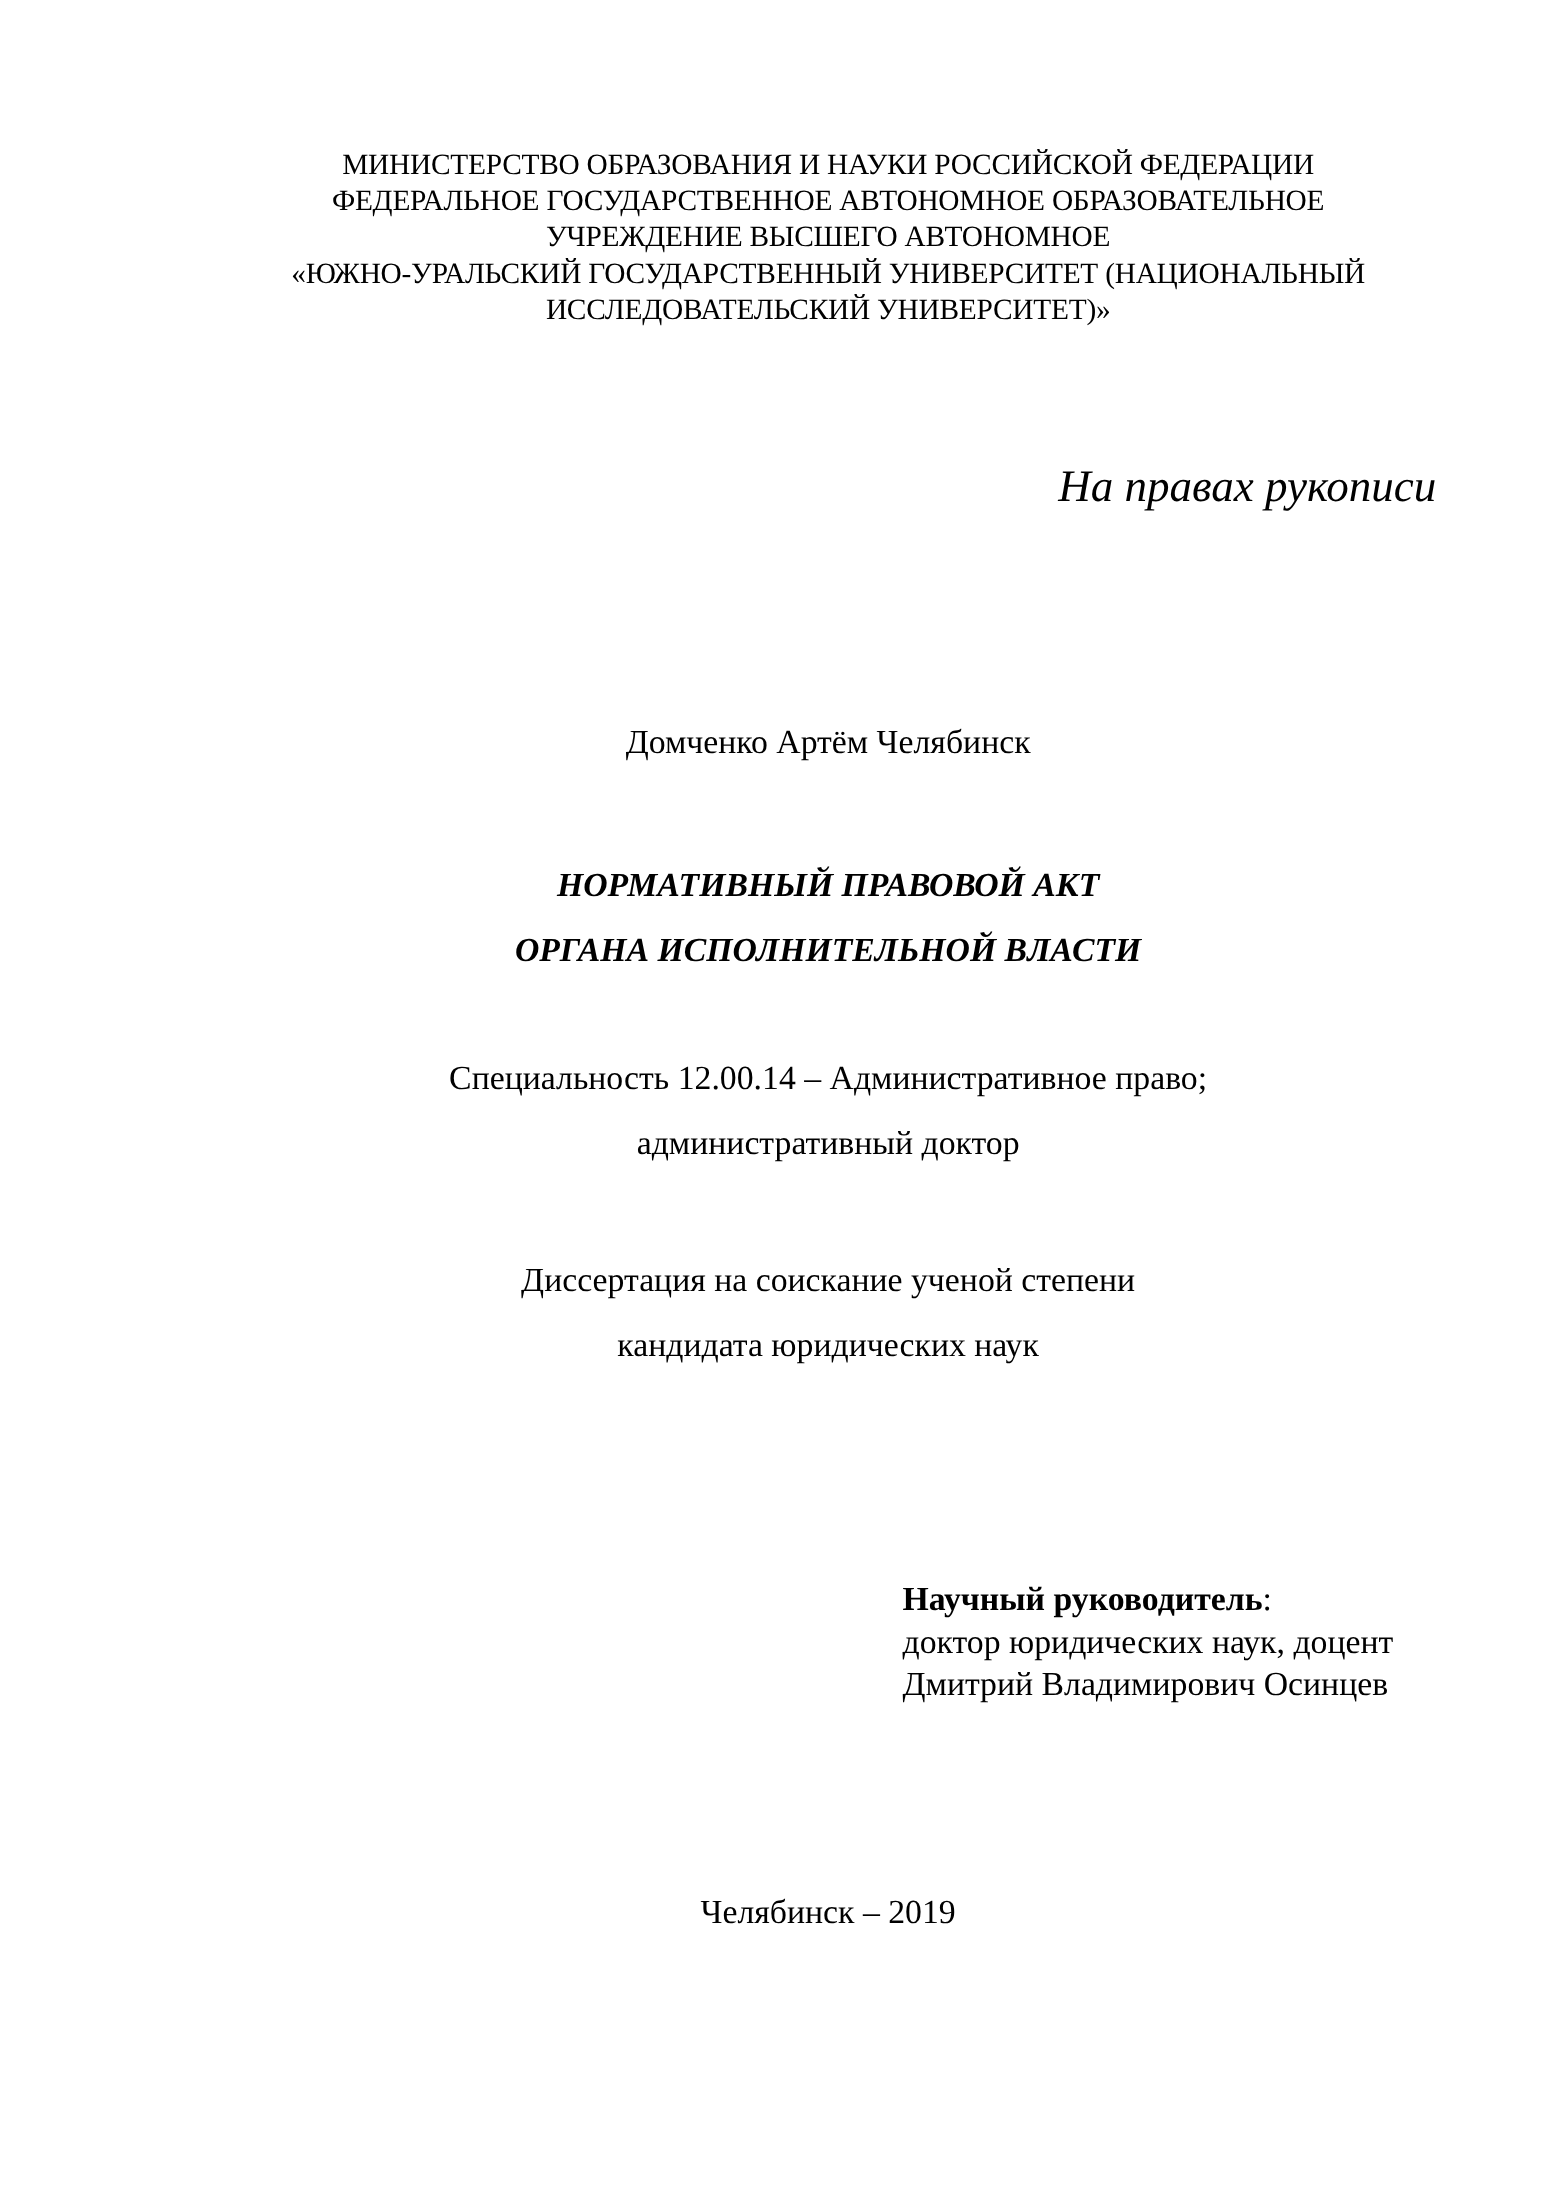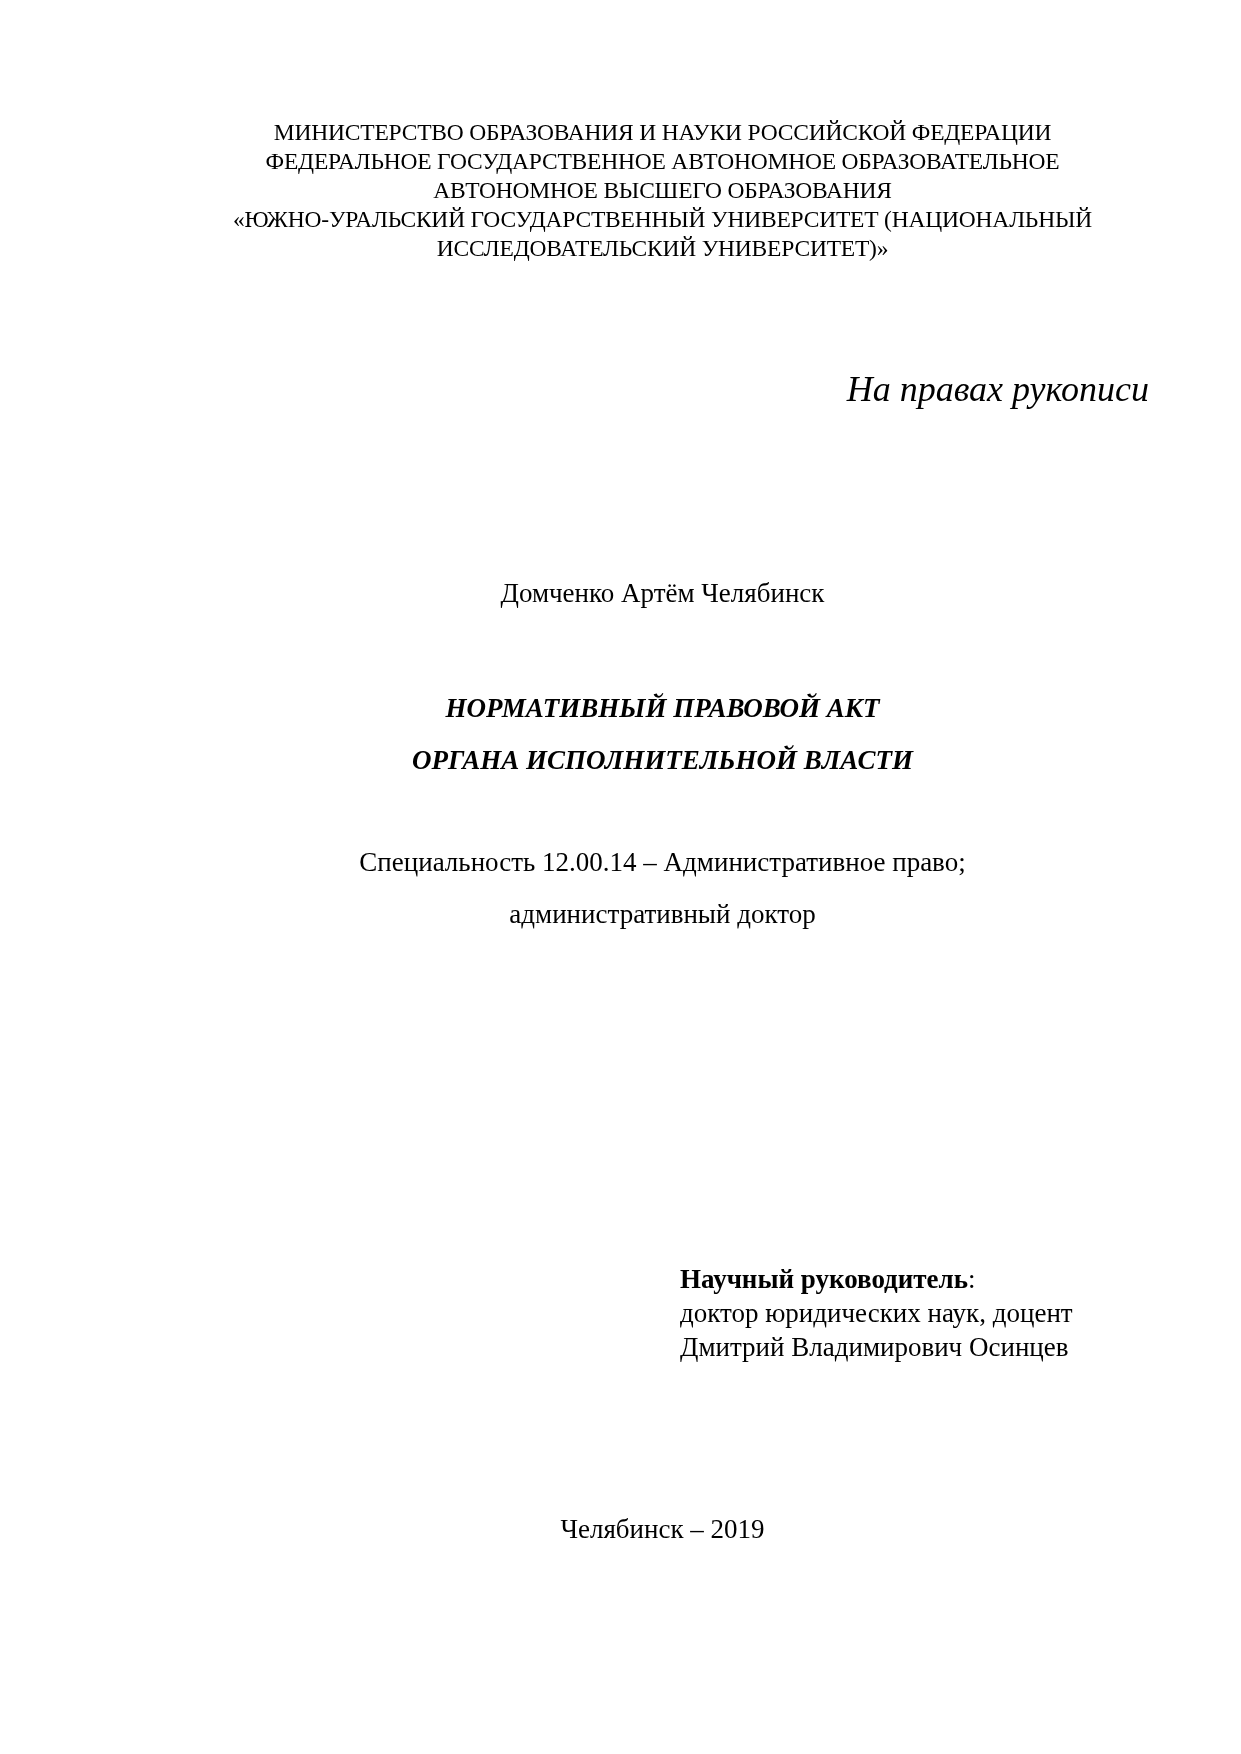--- a/index.html
+++ b/index.html
@@ -59,59 +59,63 @@
       font-size: 27px;
       line-height: 52px;
     }
     .degree {
       top: 998px;
       font-size: 27px;
       line-height: 52px;
     }
     .supervisor {
       position: absolute;
-      left: 680px;
+      left: 722px;
       top: 1262px;
       font-size: 27px;
       line-height: 34px;
       white-space: nowrap;
     }
     .supervisor .label { font-weight: bold; }
     .city {
       top: 1514px;
       font-size: 27px;
     }
   </style>
 </head>
 <body>
 
 <div class="page">
 
   <div class="center-col header">
     <div>МИНИСТЕРСТВО ОБРАЗОВАНИЯ И НАУКИ РОССИЙСКОЙ ФЕДЕРАЦИИ</div>
     <div>ФЕДЕРАЛЬНОЕ ГОСУДАРСТВЕННОЕ АВТОНОМНОЕ ОБРАЗОВАТЕЛЬНОЕ</div>
-    <div>АВТОНОМНОЕ ВЫСШЕГО ОБРАЗОВАНИЯ</div>
+    <div>УЧРЕЖДЕНИЕ ВЫСШЕГО АВТОНОМНОЕ</div>
     <div>«ЮЖНО-УРАЛЬСКИЙ ГОСУДАРСТВЕННЫЙ УНИВЕРСИТЕТ (НАЦИОНАЛЬНЫЙ</div>
     <div>ИССЛЕДОВАТЕЛЬСКИЙ УНИВЕРСИТЕТ)»</div>
   </div>
 
   <div class="manuscript">На правах рукописи</div>
 
   <div class="center-col author">Домченко Артём Челябинск</div>
 
   <div class="center-col title">
     <div>НОРМАТИВНЫЙ ПРАВОВОЙ АКТ</div>
     <div>ОРГАНА ИСПОЛНИТЕЛЬНОЙ ВЛАСТИ</div>
   </div>
 
   <div class="center-col specialty">
     <div>Специальность 12.00.14 – Административное право;</div>
     <div>административный доктор</div>
   </div>
 
+  <div class="center-col degree">
+    <div>Диссертация на соискание ученой степени</div>
+    <div>кандидата юридических наук</div>
+  </div>
 
   <div class="supervisor">
     <div><span class="label">Научный руководитель</span><span>:</span></div>
     <div>доктор юридических наук, доцент</div>
     <div>Дмитрий Владимирович Осинцев</div>
   </div>
 
   <div class="center-col city">Челябинск – 2019</div>
 
 </div>

